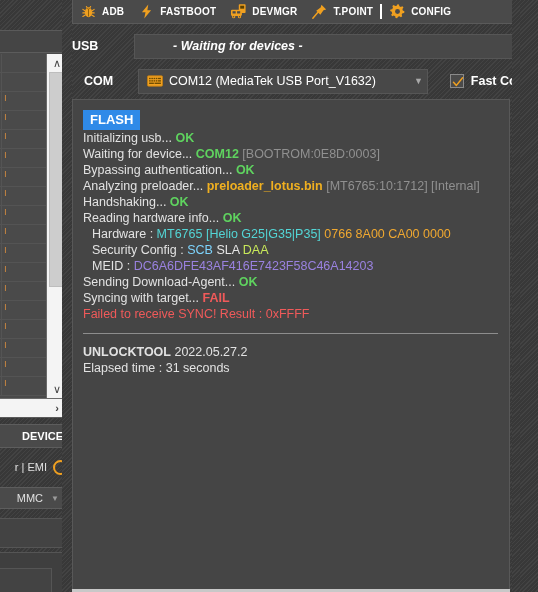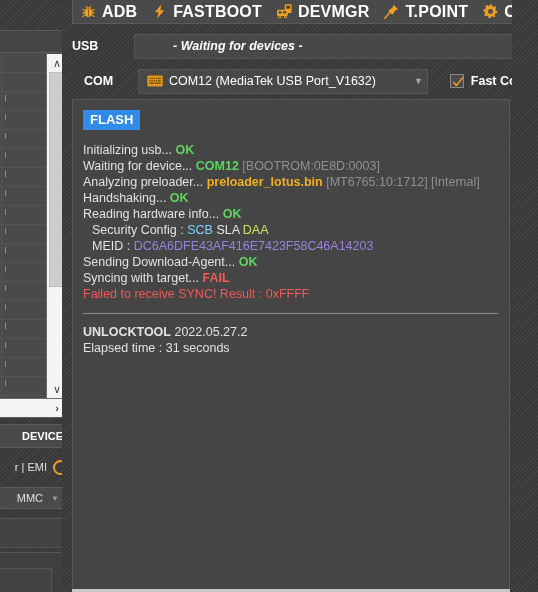--- a/index.html
+++ b/index.html
@@ -271,21 +271,21 @@
     display: flex;
     align-items: center;
     height: 100%;
     padding: 0 7px;
     gap: 5px;
     cursor: default;
   }
   .tb-label {
     color: #ffffff;
     font-weight: bold;
-    font-size: 16px;
+    font-size: 10px;
     letter-spacing: .2px;
     white-space: nowrap;
   }
   .tb-sep {
     width: 2px;
     height: 15px;
     background: #ffffff;
   }
   .tb-ico { width: 17px; height: 17px; display: block; flex: none; }
 
@@ -378,21 +378,21 @@
     padding: 10px 10px 0 10px;
     overflow: hidden;
   }
   #flash-badge {
     display: inline-block;
     background: #2f8ae8;
     color: #ffffff;
     font-weight: bold;
     font-size: 13px;
     padding: 2px 7px 3px 7px;
-    margin-bottom: 12px;
+    margin-bottom: 0;
   }
   .log-line {
     font-size: 12.5px;
     line-height: 16px;
     white-space: nowrap;
     color: #e2e2e2;
   }
   .log-line.indent { padding-left: 9px; }
   .log-sep {
     height: 1px;
@@ -635,23 +635,25 @@
         </span>
         <span id="fc-label">Fast Connect</span>
       </div>
     </div>
 
     <div id="log-panel">
       <div id="flash-badge">FLASH</div>
       <div id="log-lines">
           <div class="log-line"><span style="color: rgb(226, 226, 226);">Initializing usb... </span><span style="color: rgb(95, 211, 95); font-weight: bold;">OK</span></div>
           <div class="log-line"><span style="color: rgb(226, 226, 226);">Waiting for device... </span><span style="color: rgb(95, 211, 95); font-weight: bold;">COM12</span><span style="color: rgb(144, 144, 144);"> [BOOTROM:0E8D:0003]</span></div>
+          <div class="log-line"><span style="color: rgb(226, 226, 226);">Bypassing authentication... </span><span style="color: rgb(95, 211, 95); font-weight: bold;">OK</span></div>
           <div class="log-line"><span style="color: rgb(226, 226, 226);">Analyzing preloader... </span><span style="color: rgb(240, 176, 32); font-weight: bold;">preloader_lotus.bin</span><span style="color: rgb(144, 144, 144);"> [MT6765:10:1712] [Internal]</span></div>
           <div class="log-line"><span style="color: rgb(226, 226, 226);">Handshaking... </span><span style="color: rgb(95, 211, 95); font-weight: bold;">OK</span></div>
           <div class="log-line"><span style="color: rgb(226, 226, 226);">Reading hardware info... </span><span style="color: rgb(95, 211, 95); font-weight: bold;">OK</span></div>
+          <div class="log-line indent"><span style="color: rgb(226, 226, 226);">Hardware : </span><span style="color: rgb(83, 213, 213);">MT6765 [Helio G25|G35|P35]</span><span style="color: rgb(240, 168, 48);"> 0766 8A00 CA00 0000</span></div>
           <div class="log-line indent"><span style="color: rgb(226, 226, 226);">Security Config : </span><span style="color: #7dd3fc;">SCB</span><span style="color: rgb(226, 226, 226);"> </span><span style="color: #e5e5e5;">SLA</span><span style="color: rgb(226, 226, 226);"> </span><span style="color: rgb(200, 232, 90);">DAA</span></div>
           <div class="log-line indent"><span style="color: rgb(226, 226, 226);">MEID : </span><span style="color: rgb(154, 130, 224);">DC6A6DFE43AF416E7423F58C46A14203</span></div>
           <div class="log-line"><span style="color: rgb(226, 226, 226);">Sending Download-Agent... </span><span style="color: rgb(95, 211, 95); font-weight: bold;">OK</span></div>
           <div class="log-line"><span style="color: rgb(226, 226, 226);">Syncing with target... </span><span style="color: rgb(240, 90, 90); font-weight: bold;">FAIL</span></div>
           <div class="log-line"><span style="color: rgb(240, 90, 90);">Failed to receive SYNC! Result : 0xFFFF</span></div>
         </div>
       <div class="log-sep"></div>
       <div class="log-line">
         <span class="b">UNLOCKTOOL</span><span>&nbsp;</span><span>2022.05.27.2</span>
       </div>

